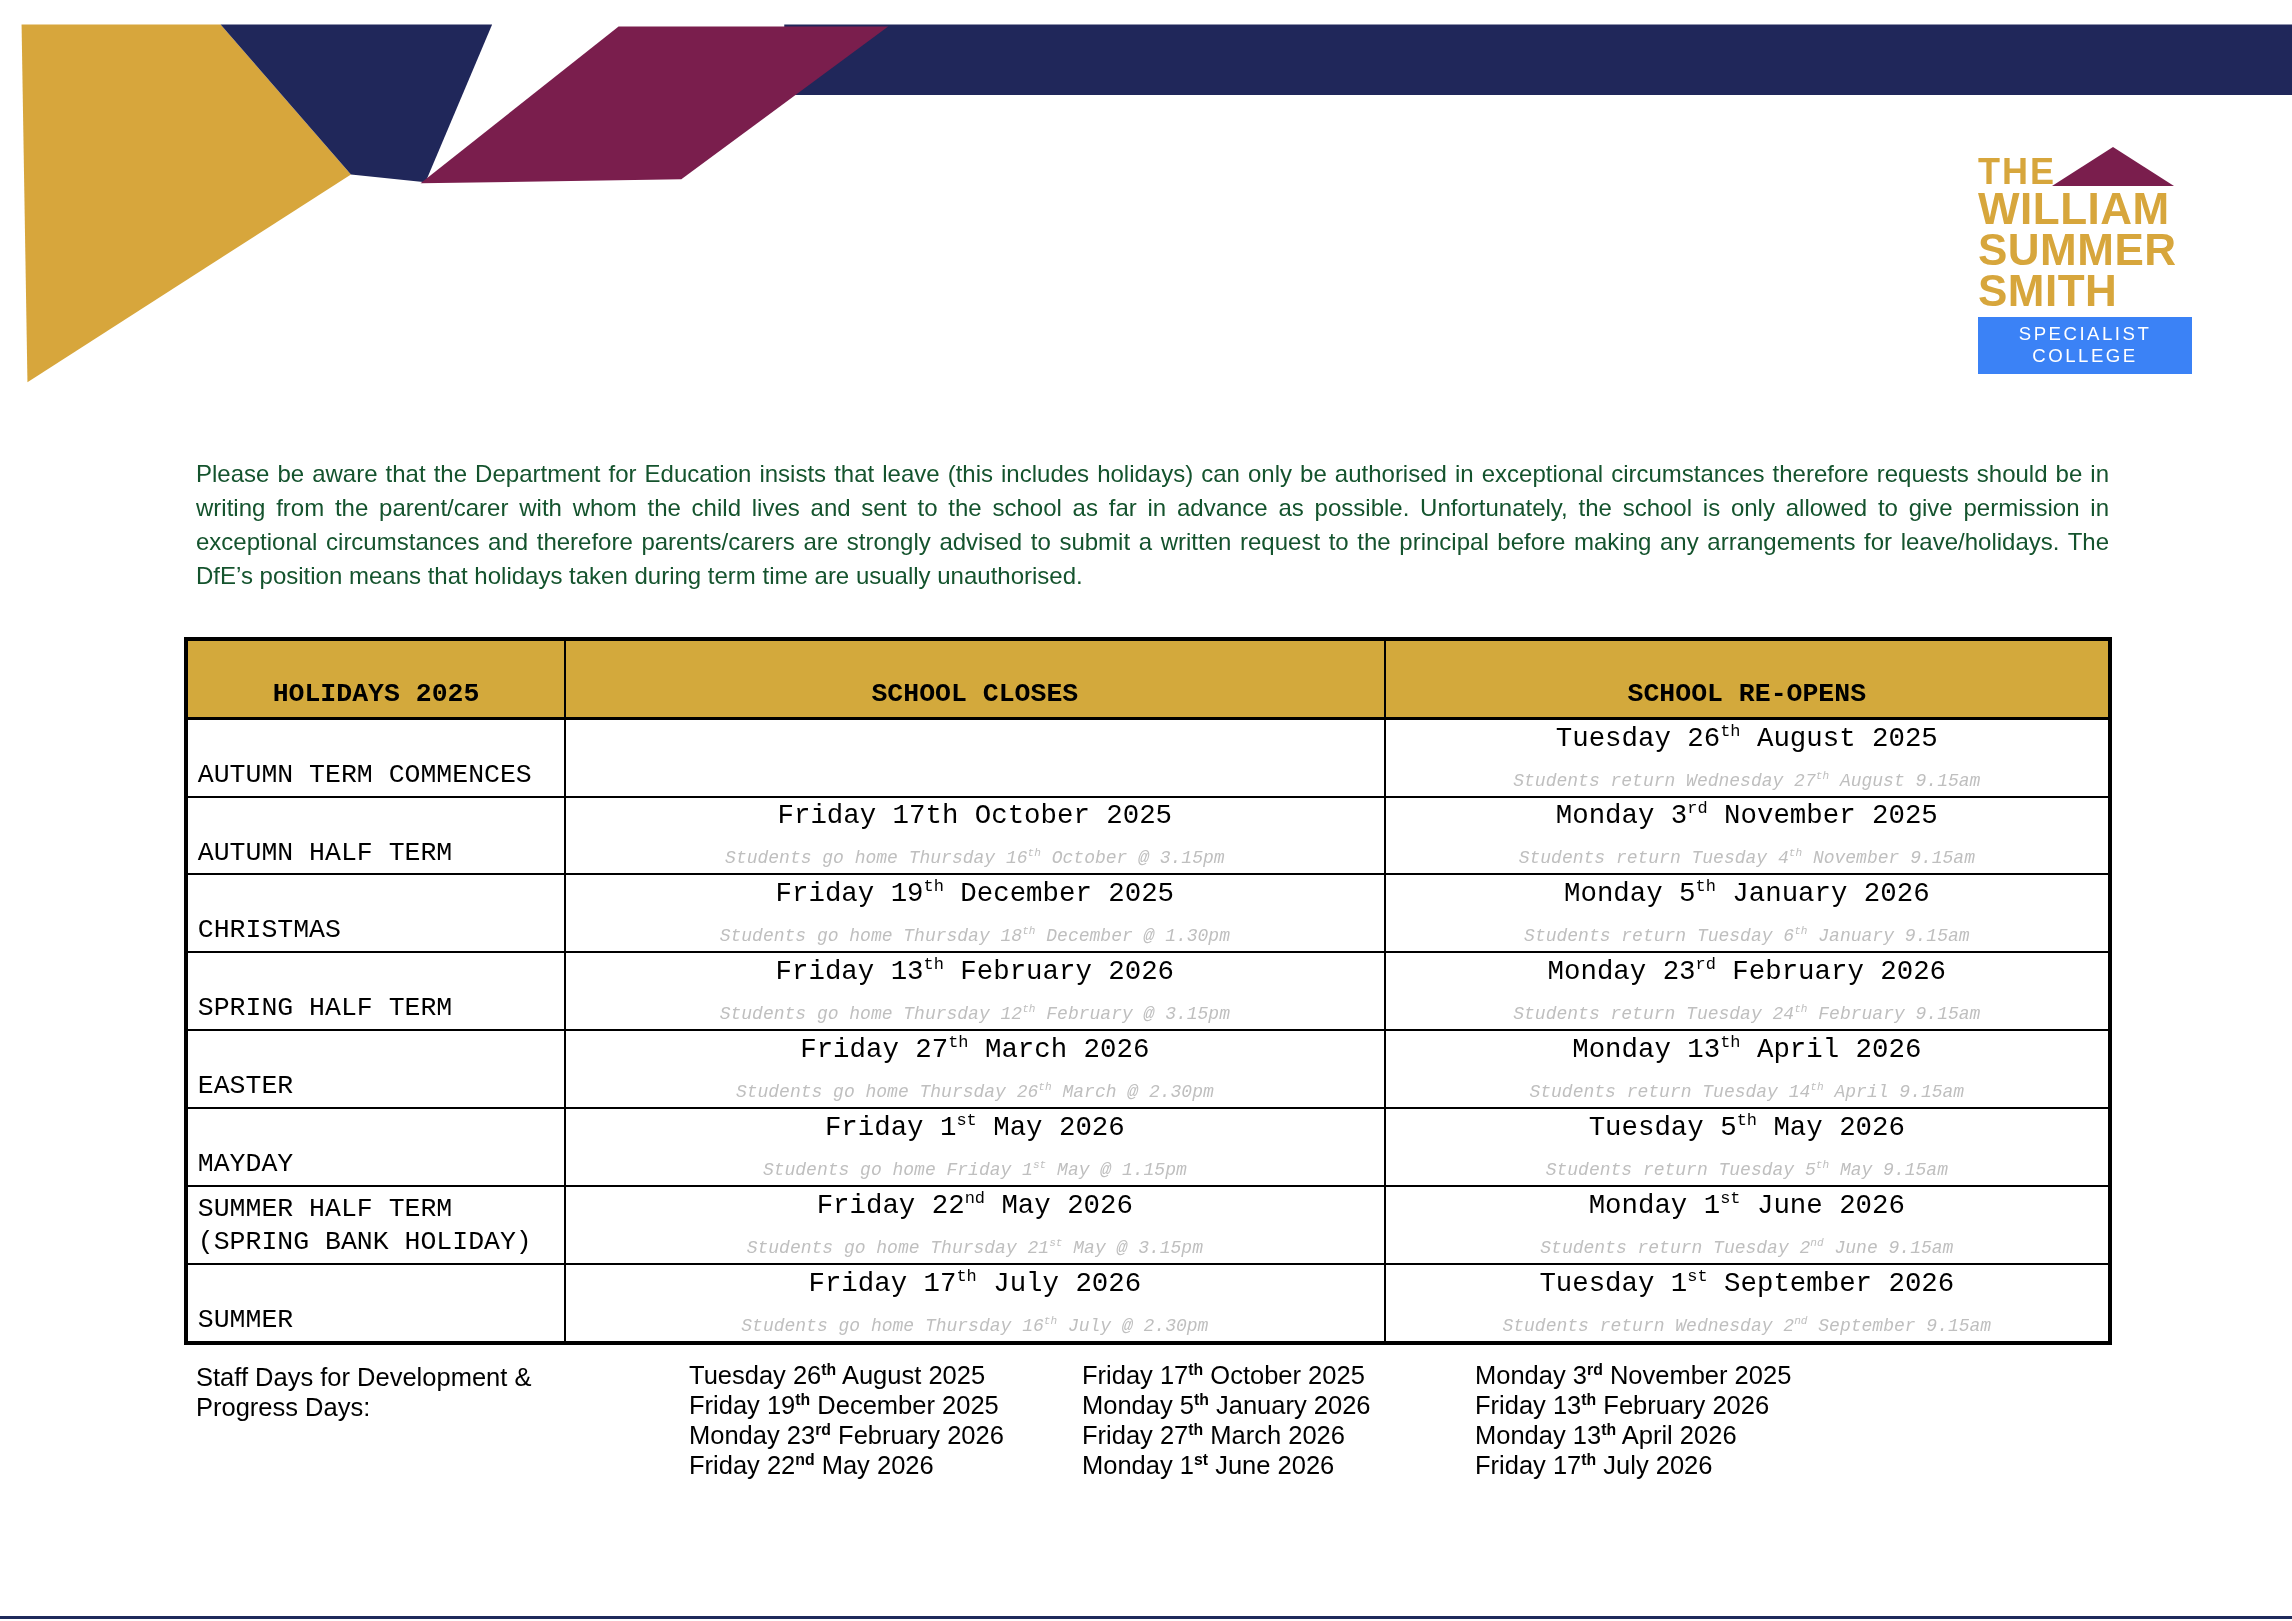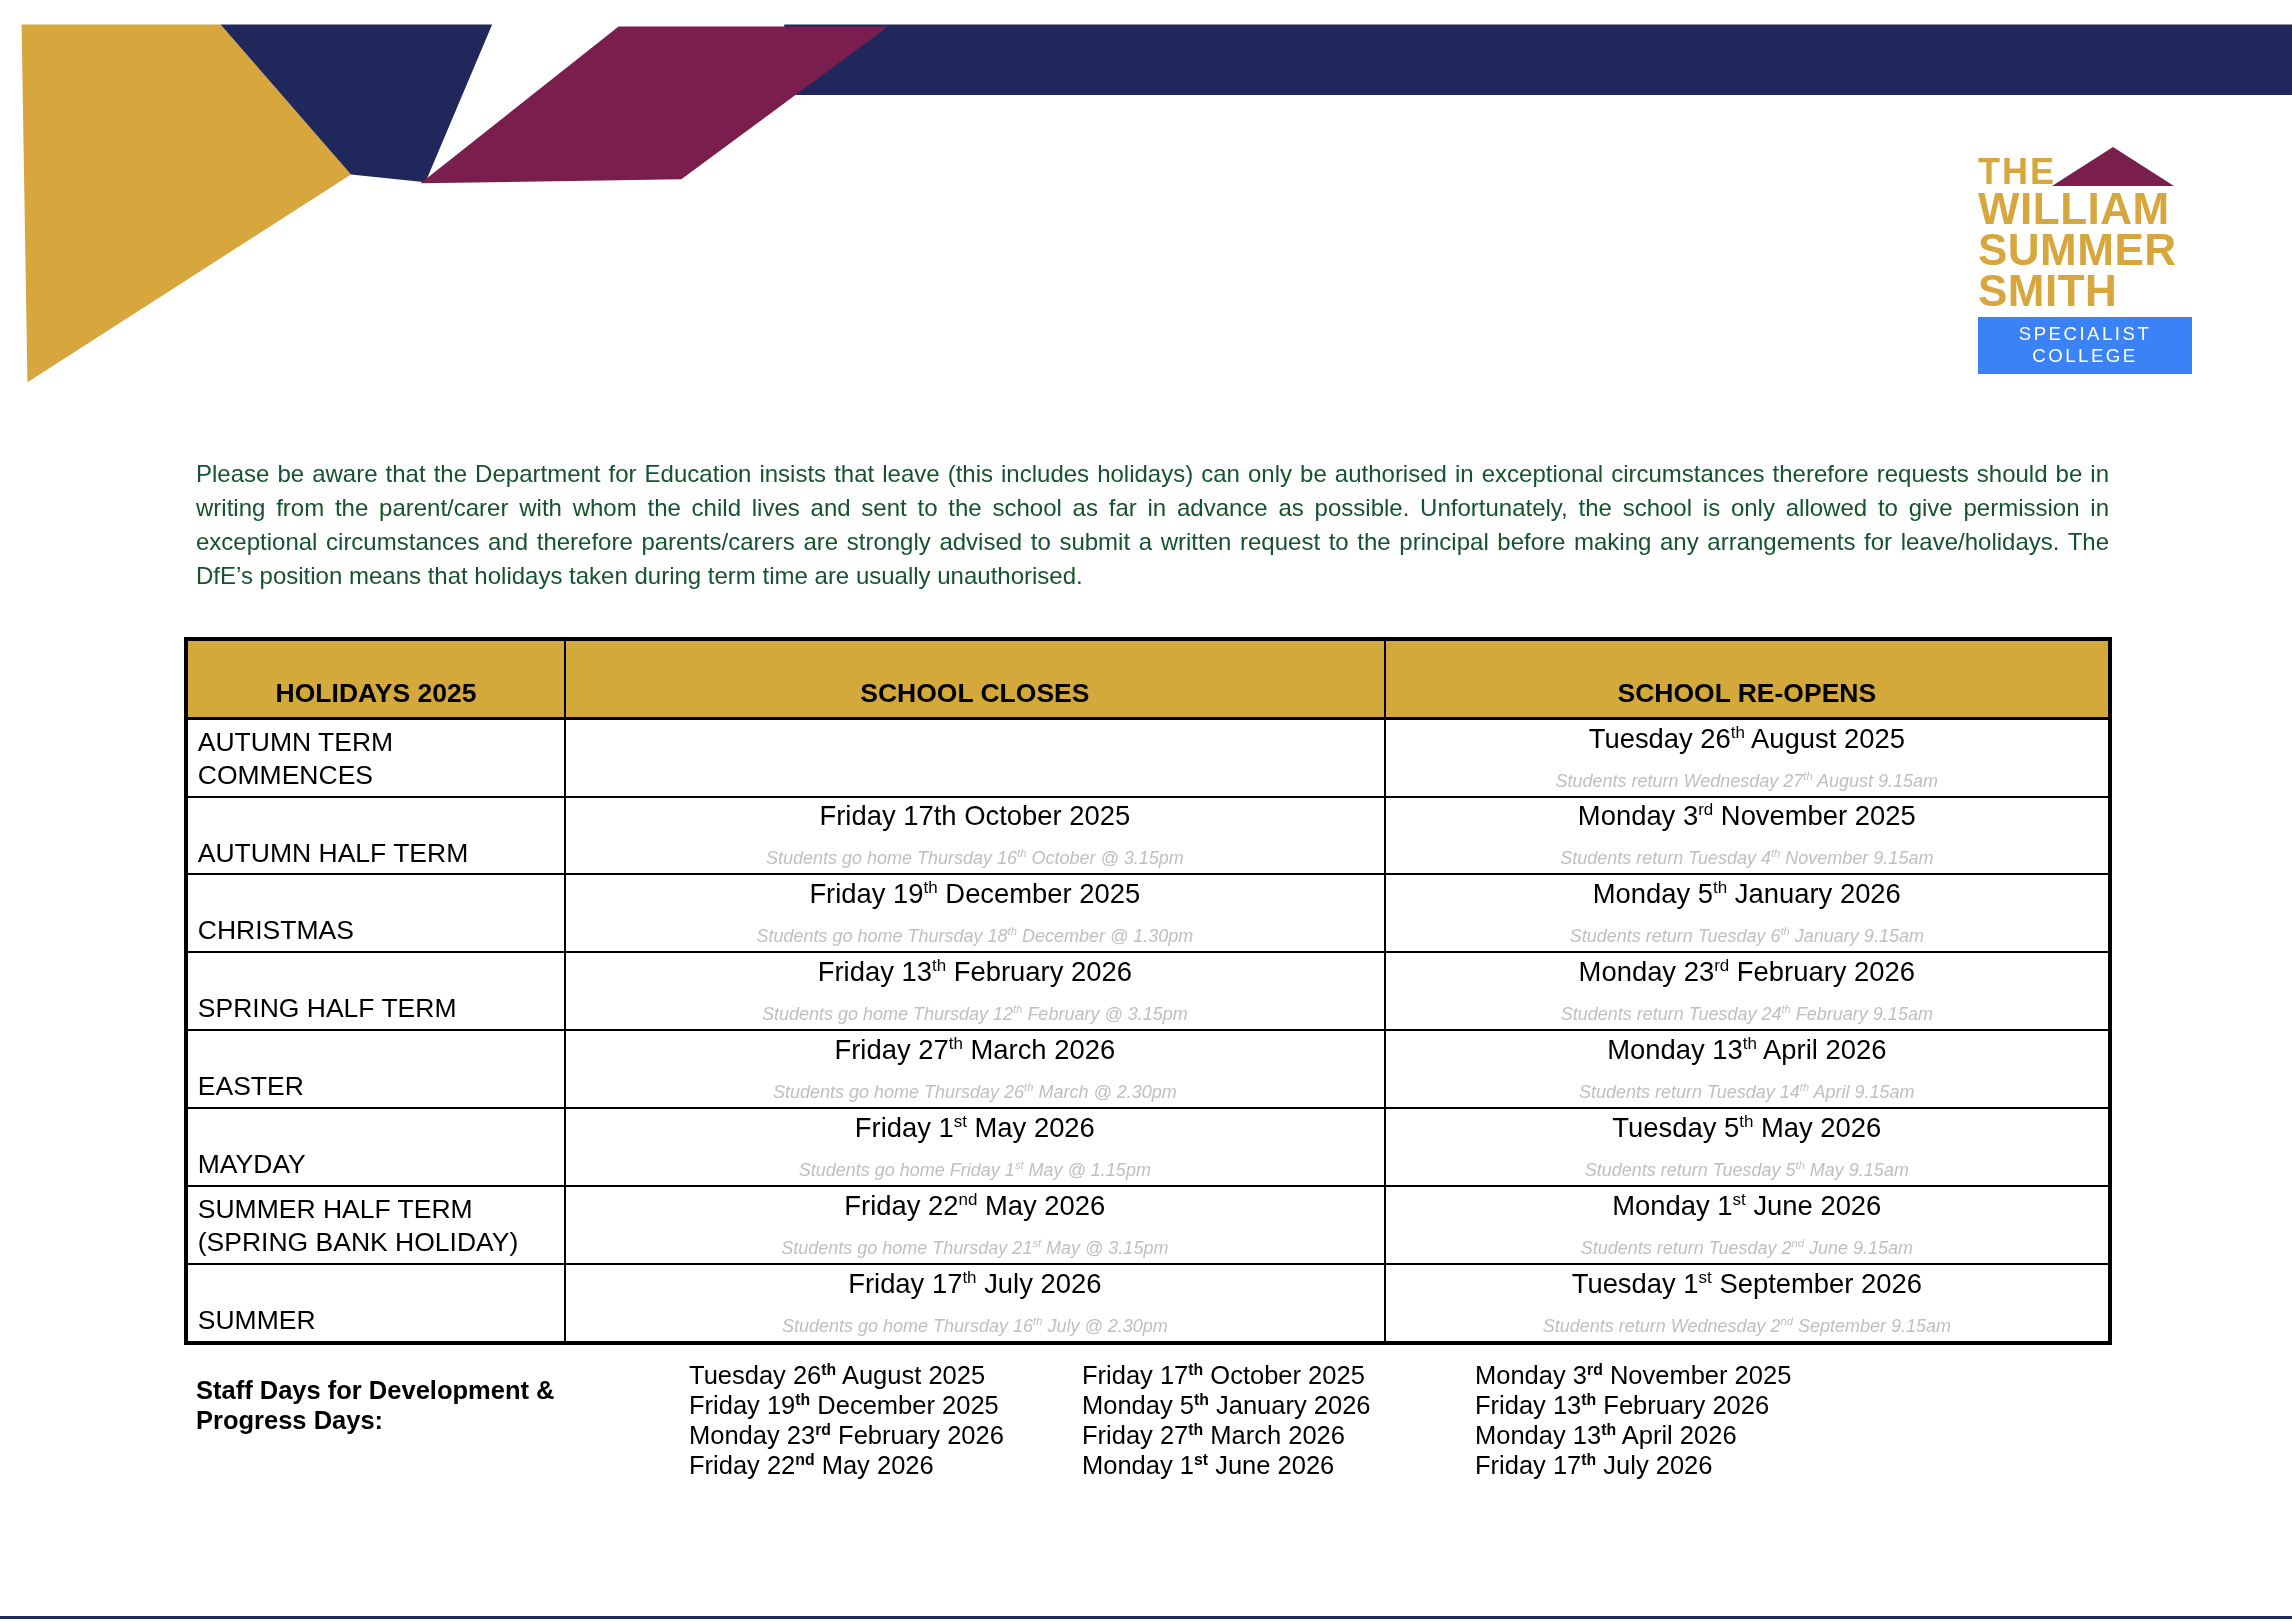--- a/index.html
+++ b/index.html
@@ -27,41 +27,41 @@
     color:#1F3864;font-size:48px;font-weight:800;letter-spacing:-0.5px;}
   
   .intro{position:absolute;top:457px;left:196px;width:1913px;
     font-size:24px;line-height:34px;color:#14532d;text-align:justify;}
   
   .holidays{position:absolute;top:637px;left:184px;width:1928px;
     border-collapse:collapse;table-layout:fixed;}
   .holidays col.c1{width:19.7%;}
   .holidays col.c2{width:42.6%;}
   .holidays col.c3{width:37.7%;}
-  .holidays{border:4.9px solid #000;}
+  .holidays{border:4.9px solid #000;font-family:Liberation Mono, monospace;}
   .holidays td{border-left:2px solid #000;border-right:2px solid #000;
     border-top:2.9px solid #000;border-bottom:2.9px solid #000;
     padding:0;vertical-align:top;}
   .holidays tr.hdr td, .holidays tr.divrow td{
     background:#D3A93C;height:65px;vertical-align:bottom;
     font-weight:700;font-size:26.5px;color:#000;
     border-top:3.9px solid #000;border-bottom:3.9px solid #000;}
   .holidays tr.hdr td{height:65px;}
   .holidays tr.hdr td.c1, .holidays tr.divrow td.c1{text-align:center;padding-bottom:7.8px;}
   .holidays tr.hdr td.mid, .holidays tr.hdr td.right{text-align:center;padding-bottom:7.8px;}
   .holidays tr.datarow td{height:65px;}
   .holidays td.name{vertical-align:bottom;text-align:left;
     font-size:26.5px;color:#000;padding:0 5.9px 3.9px 9.8px;line-height:33px;}
   .holidays td.mid, .holidays td.right{text-align:center;padding-top:2.9px;}
   .date{font-size:27.4px;color:#000;line-height:32px;}
   .note{font-size:18px;color:#BFBFBF;font-style:italic;line-height:30px;margin-top:11px;}
   sup{font-size:0.62em;line-height:0;vertical-align:super;}
   
   .staff{position:absolute;top:1360px;left:0;width:2293px;font-size:25.5px;color:#000;}
-  .staff-label{position:absolute;left:196px;top:15px;width:451px;font-weight:700;line-height:30px;}
+  .staff-label{position:absolute;left:196px;top:2px;width:451px;font-weight:400;line-height:30px;}
   .staff-col{position:absolute;top:0;width:392px;line-height:30px;}
   .staff-col.s0{left:689px;}
   .staff-col.s1{left:1082px;}
   .staff-col.s2{left:1475px;}
   .staff-col div{height:30px;}
   .staff sup{font-weight:700;}
   
   .bottom-line{position:absolute;left:0;top:1616px;width:2293px;height:2.9px;background:#1F2A5B;}
 </style>
 </head>

